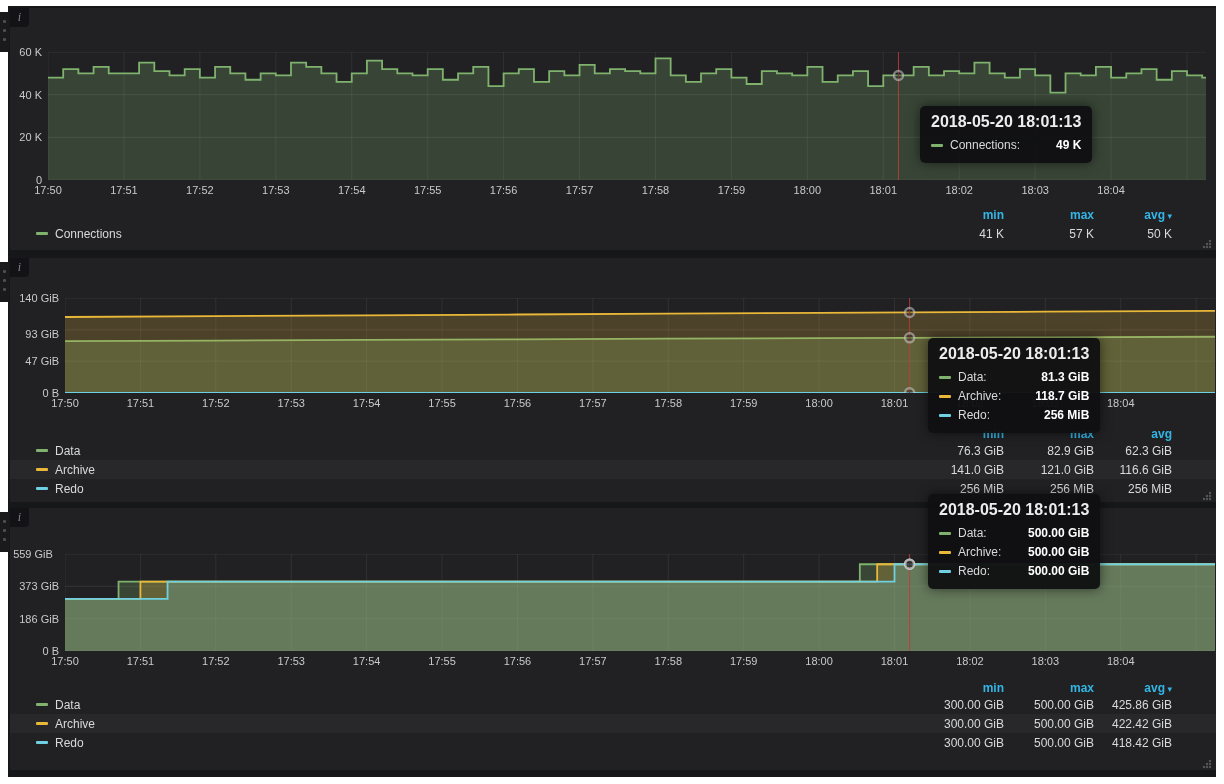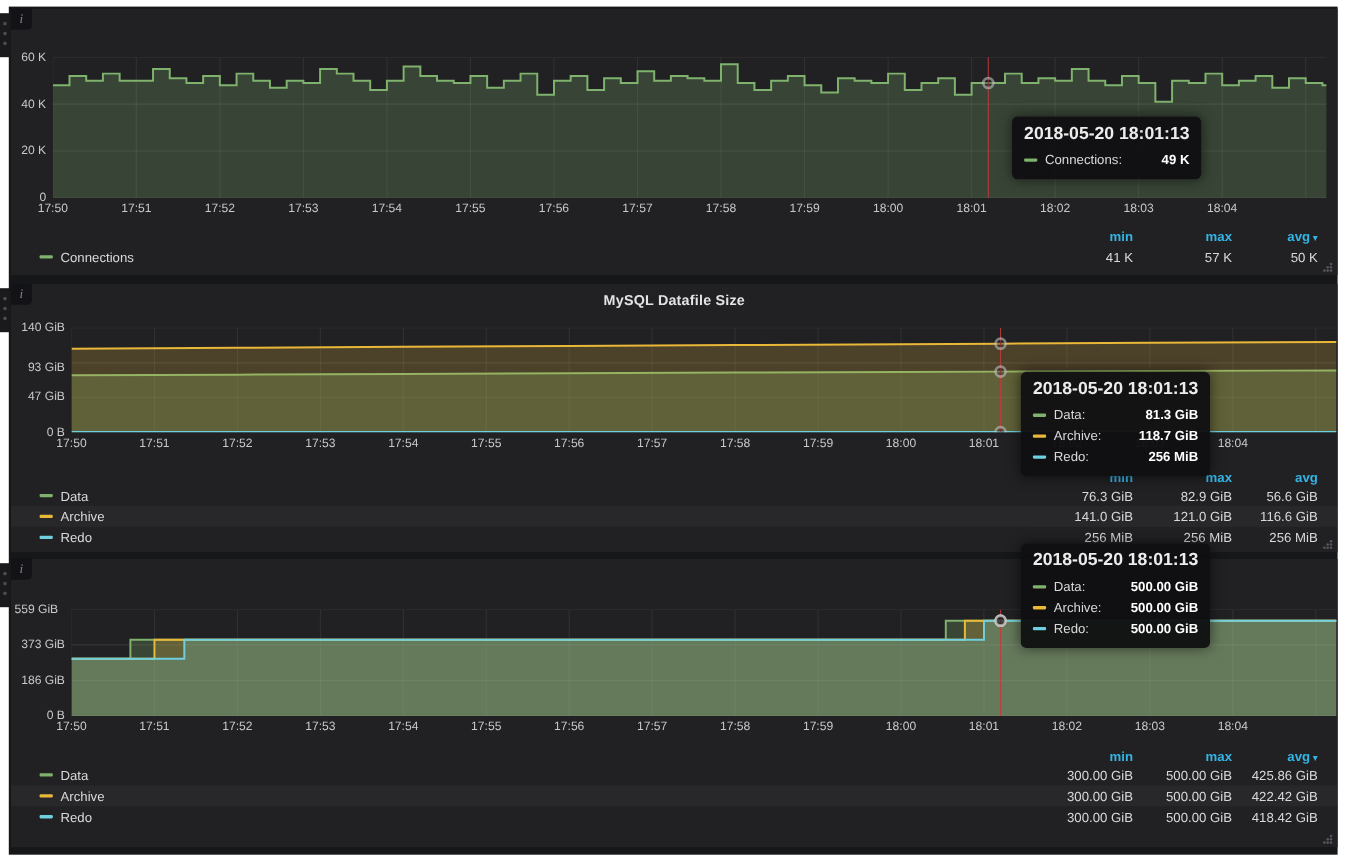--- a/index.html
+++ b/index.html
@@ -10,21 +10,21 @@
   .panel-title{position:absolute;left:0;right:0;top:7px;text-align:center;font-size:13px;
                font-weight:bold;color:#e3e3e5;letter-spacing:.2px;}
   .info-tab{position:absolute;left:0;top:0;width:19px;height:19px;background:rgba(10,10,12,.55);
             color:#85858a;font-family:"Liberation Serif","DejaVu Serif",serif;font-style:italic;
             font-size:12px;line-height:19px;text-align:center;border-radius:0 0 4px 0;}
   .plot{position:absolute;}
   .plot svg{display:block;width:100%;height:100%;}
   .ylabel{position:absolute;width:52px;text-align:right;font-size:11px;color:#c8c9ca;line-height:13px;}
   .xlabel{position:absolute;width:64px;text-align:center;font-size:11px;color:#c8c9ca;line-height:13px;}
   .lrow{position:absolute;left:0;right:0;display:flex;align-items:center;
-        padding:0 18px 0 26px;box-sizing:border-box;font-size:12px;color:#d8d9da;}
+        padding:0 44px 0 26px;box-sizing:border-box;font-size:12px;color:#d8d9da;}
   .lrow.stripe{background:rgba(255,255,255,.035);}
   .dash{width:12px;height:3px;border-radius:1px;margin-right:7px;flex:none;}
   .sname{cursor:pointer;}
   .cells{margin-left:auto;display:flex;}
   .cell{text-align:right;}
   .cell.c-min,.cell.c-max{width:90px;}
   .cell.c-avg{width:78px;}
   .hdr .cell{color:#33b5e5;font-weight:bold;cursor:pointer;}
   .caret{font-size:9px;color:#33b5e5;}
   .tooltip{position:absolute;background:rgba(16,16,18,.96);border-radius:5px;
@@ -119,21 +119,20 @@
           <circle cx="6" cy="6" r="1.2" fill="#55565c"></circle>
           <circle cx="9" cy="6" r="1.2" fill="#55565c"></circle>
           <circle cx="3" cy="9" r="1.2" fill="#55565c"></circle>
           <circle cx="6" cy="9" r="1.2" fill="#55565c"></circle>
           <circle cx="9" cy="9" r="1.2" fill="#55565c"></circle>
         </svg></div>
   </div>
 
   <div class="panel" id="panel1" style="top: 258px; height: 244px; width: 1206px;">
     <div class="info-tab">i</div>
-    <div class="panel-title">MySQL Datafile Size</div>
     <div class="plot" style="left: 55px; top: 40px; width: 1150px; height: 95px;">
         <svg viewBox="0 0 1150 95">
           <line x1="0" y1="0" x2="1150" y2="0" stroke="rgba(255,255,255,0.09)" stroke-width="1"></line>
           <line x1="0" y1="31.892857142857146" x2="1150" y2="31.892857142857146" stroke="rgba(255,255,255,0.09)" stroke-width="1"></line>
           <line x1="0" y1="63.10714285714286" x2="1150" y2="63.10714285714286" stroke="rgba(255,255,255,0.09)" stroke-width="1"></line>
           <line x1="0" y1="95" x2="1150" y2="95" stroke="rgba(255,255,255,0.09)" stroke-width="1"></line>
           <line x1="0" y1="0" x2="0" y2="95" stroke="rgba(255,255,255,0.07)" stroke-width="1"></line>
           <line x1="75.40983606557377" y1="0" x2="75.40983606557377" y2="95" stroke="rgba(255,255,255,0.07)" stroke-width="1"></line>
           <line x1="150.81967213114754" y1="0" x2="150.81967213114754" y2="95" stroke="rgba(255,255,255,0.07)" stroke-width="1"></line>
           <line x1="226.2295081967213" y1="0" x2="226.2295081967213" y2="95" stroke="rgba(255,255,255,0.07)" stroke-width="1"></line>
@@ -191,21 +190,21 @@
             <div class="cell c-max">max</div>
             <div class="cell c-avg">avg</div>
           </div>
         </div>
         <div class="lrow" style="top: 183px; height: 19px;">
           <span class="dash" style="background: rgb(126, 178, 109);"></span>
           <span class="sname">Data</span>
           <div class="cells">
             <div class="cell c-min">76.3 GiB</div>
             <div class="cell c-max">82.9 GiB</div>
-            <div class="cell c-avg">56.6 GiB</div>
+            <div class="cell c-avg">62.3 GiB</div>
           </div>
         </div>
         <div class="lrow stripe" style="top: 202px; height: 19px;">
           <span class="dash" style="background: rgb(234, 184, 57);"></span>
           <span class="sname">Archive</span>
           <div class="cells">
             <div class="cell c-min">141.0 GiB</div>
             <div class="cell c-max">121.0 GiB</div>
             <div class="cell c-avg">116.6 GiB</div>
           </div>

